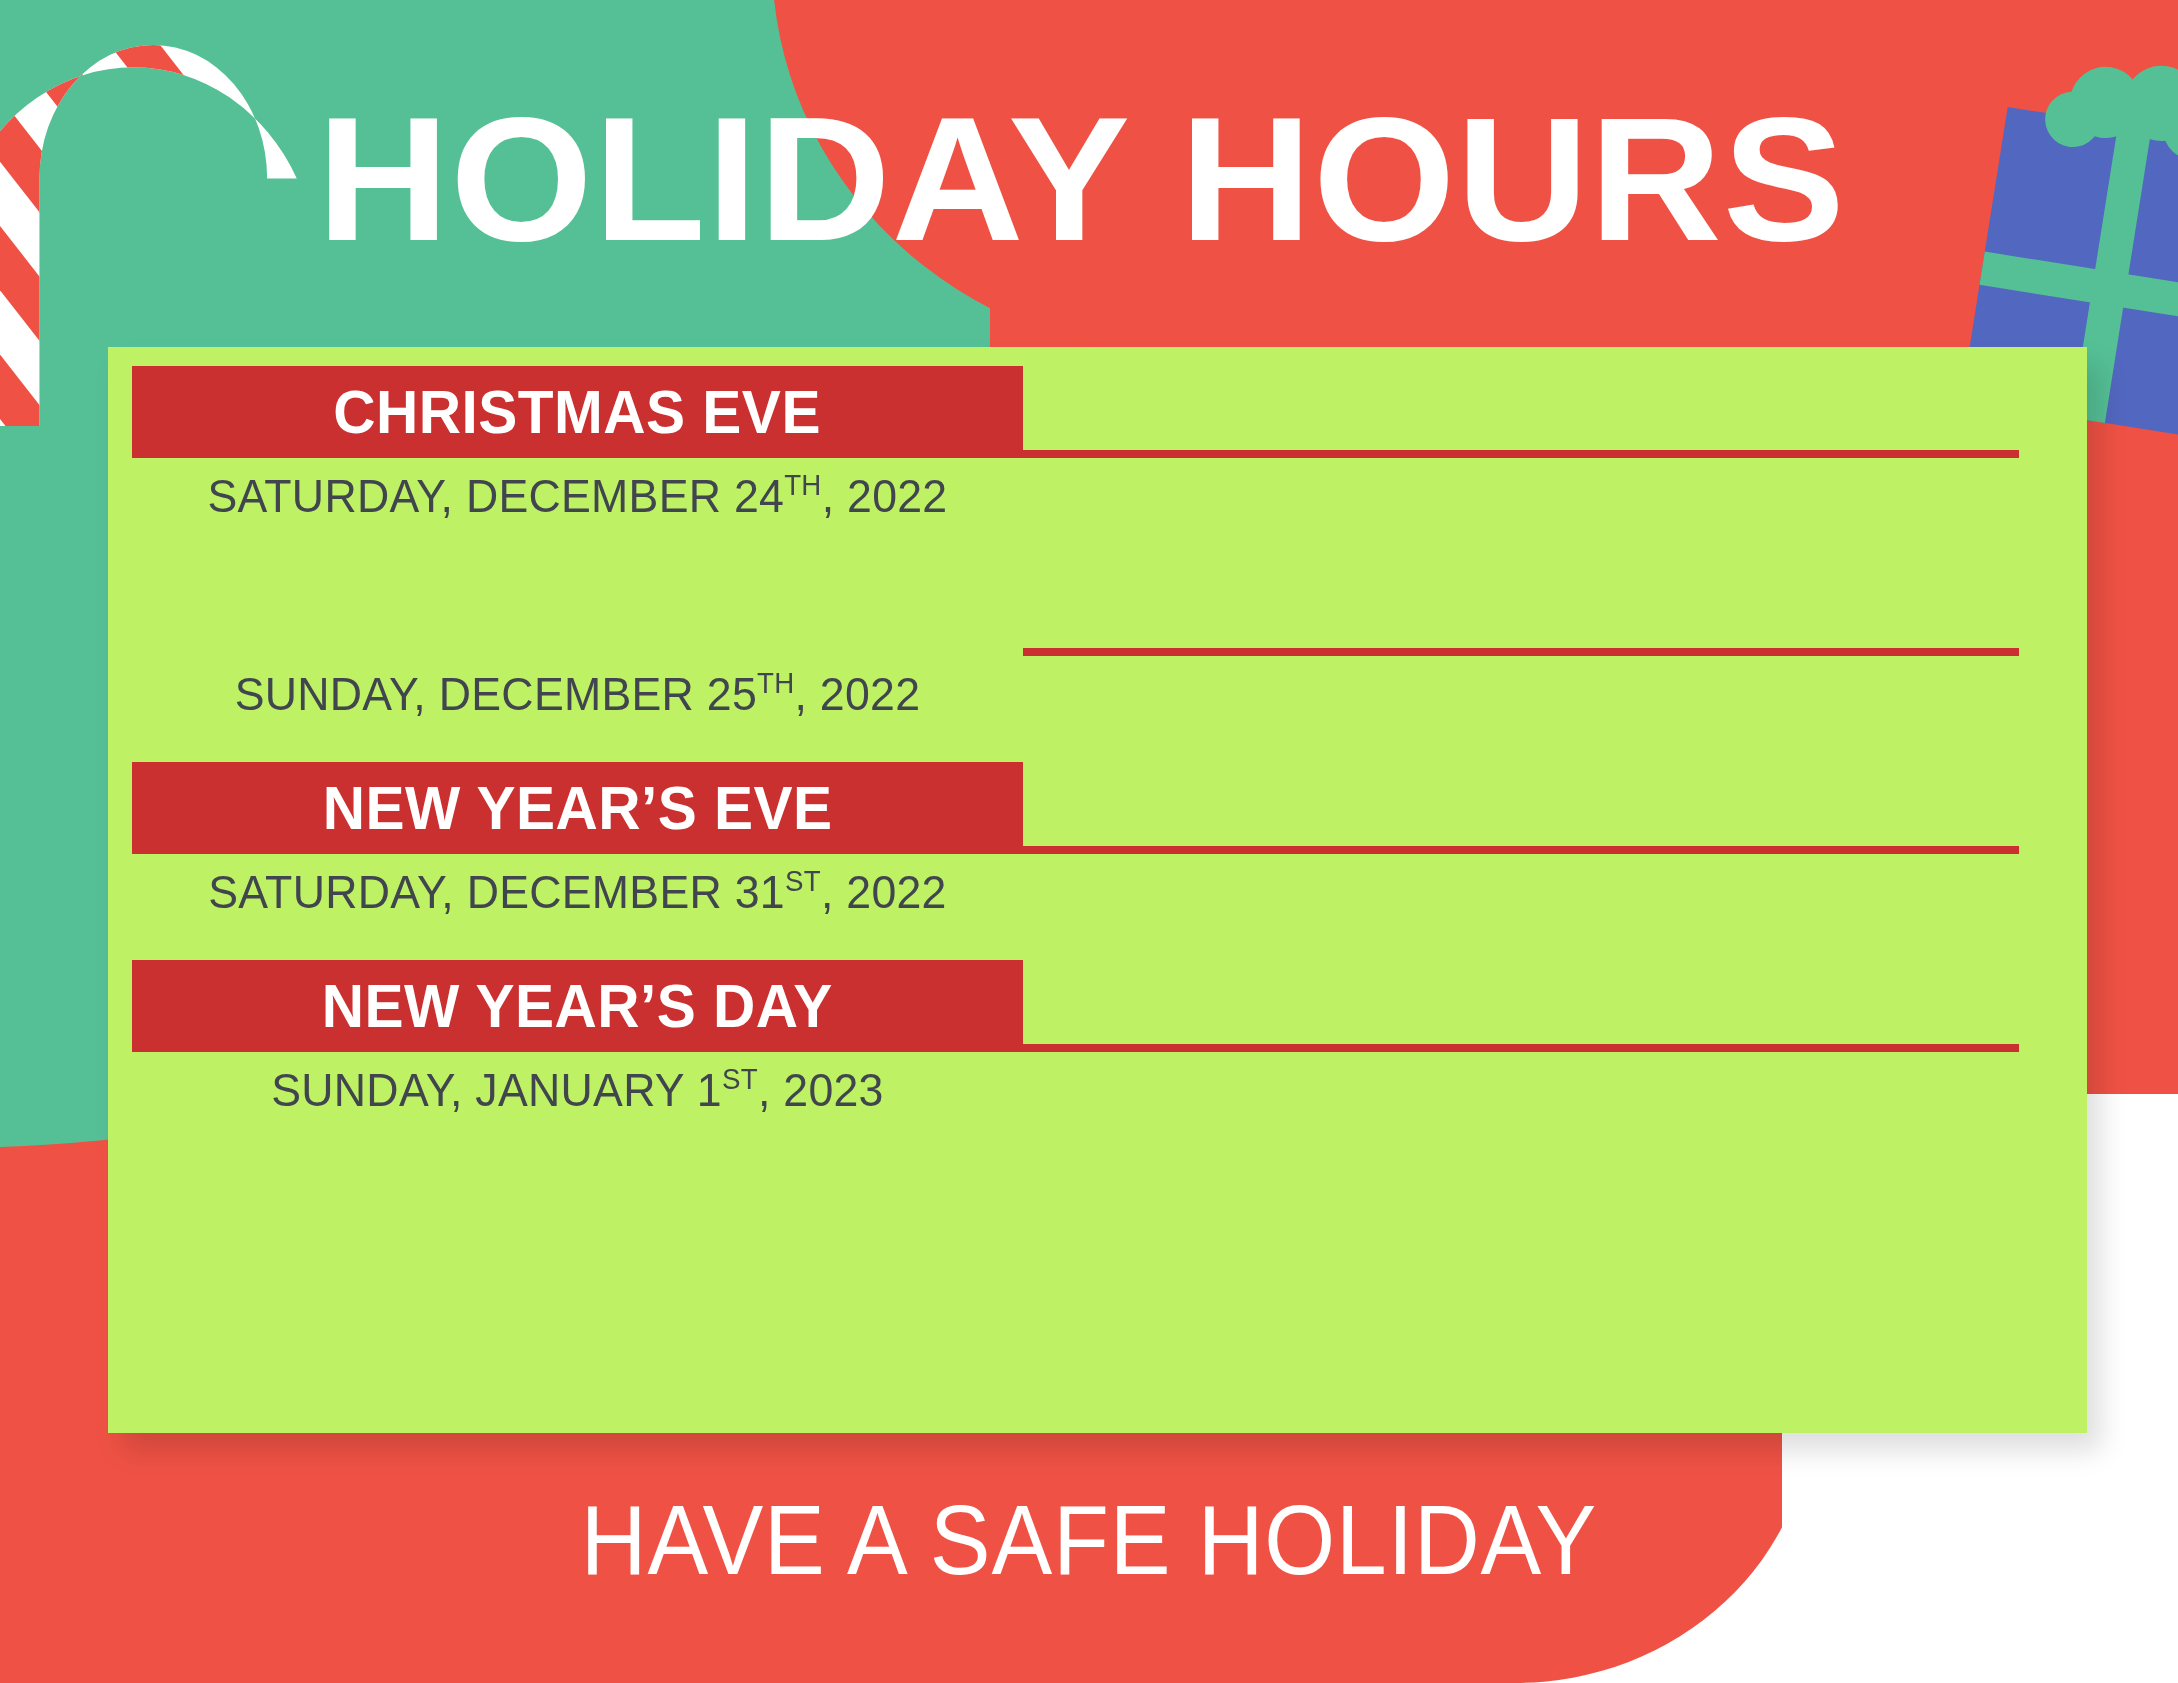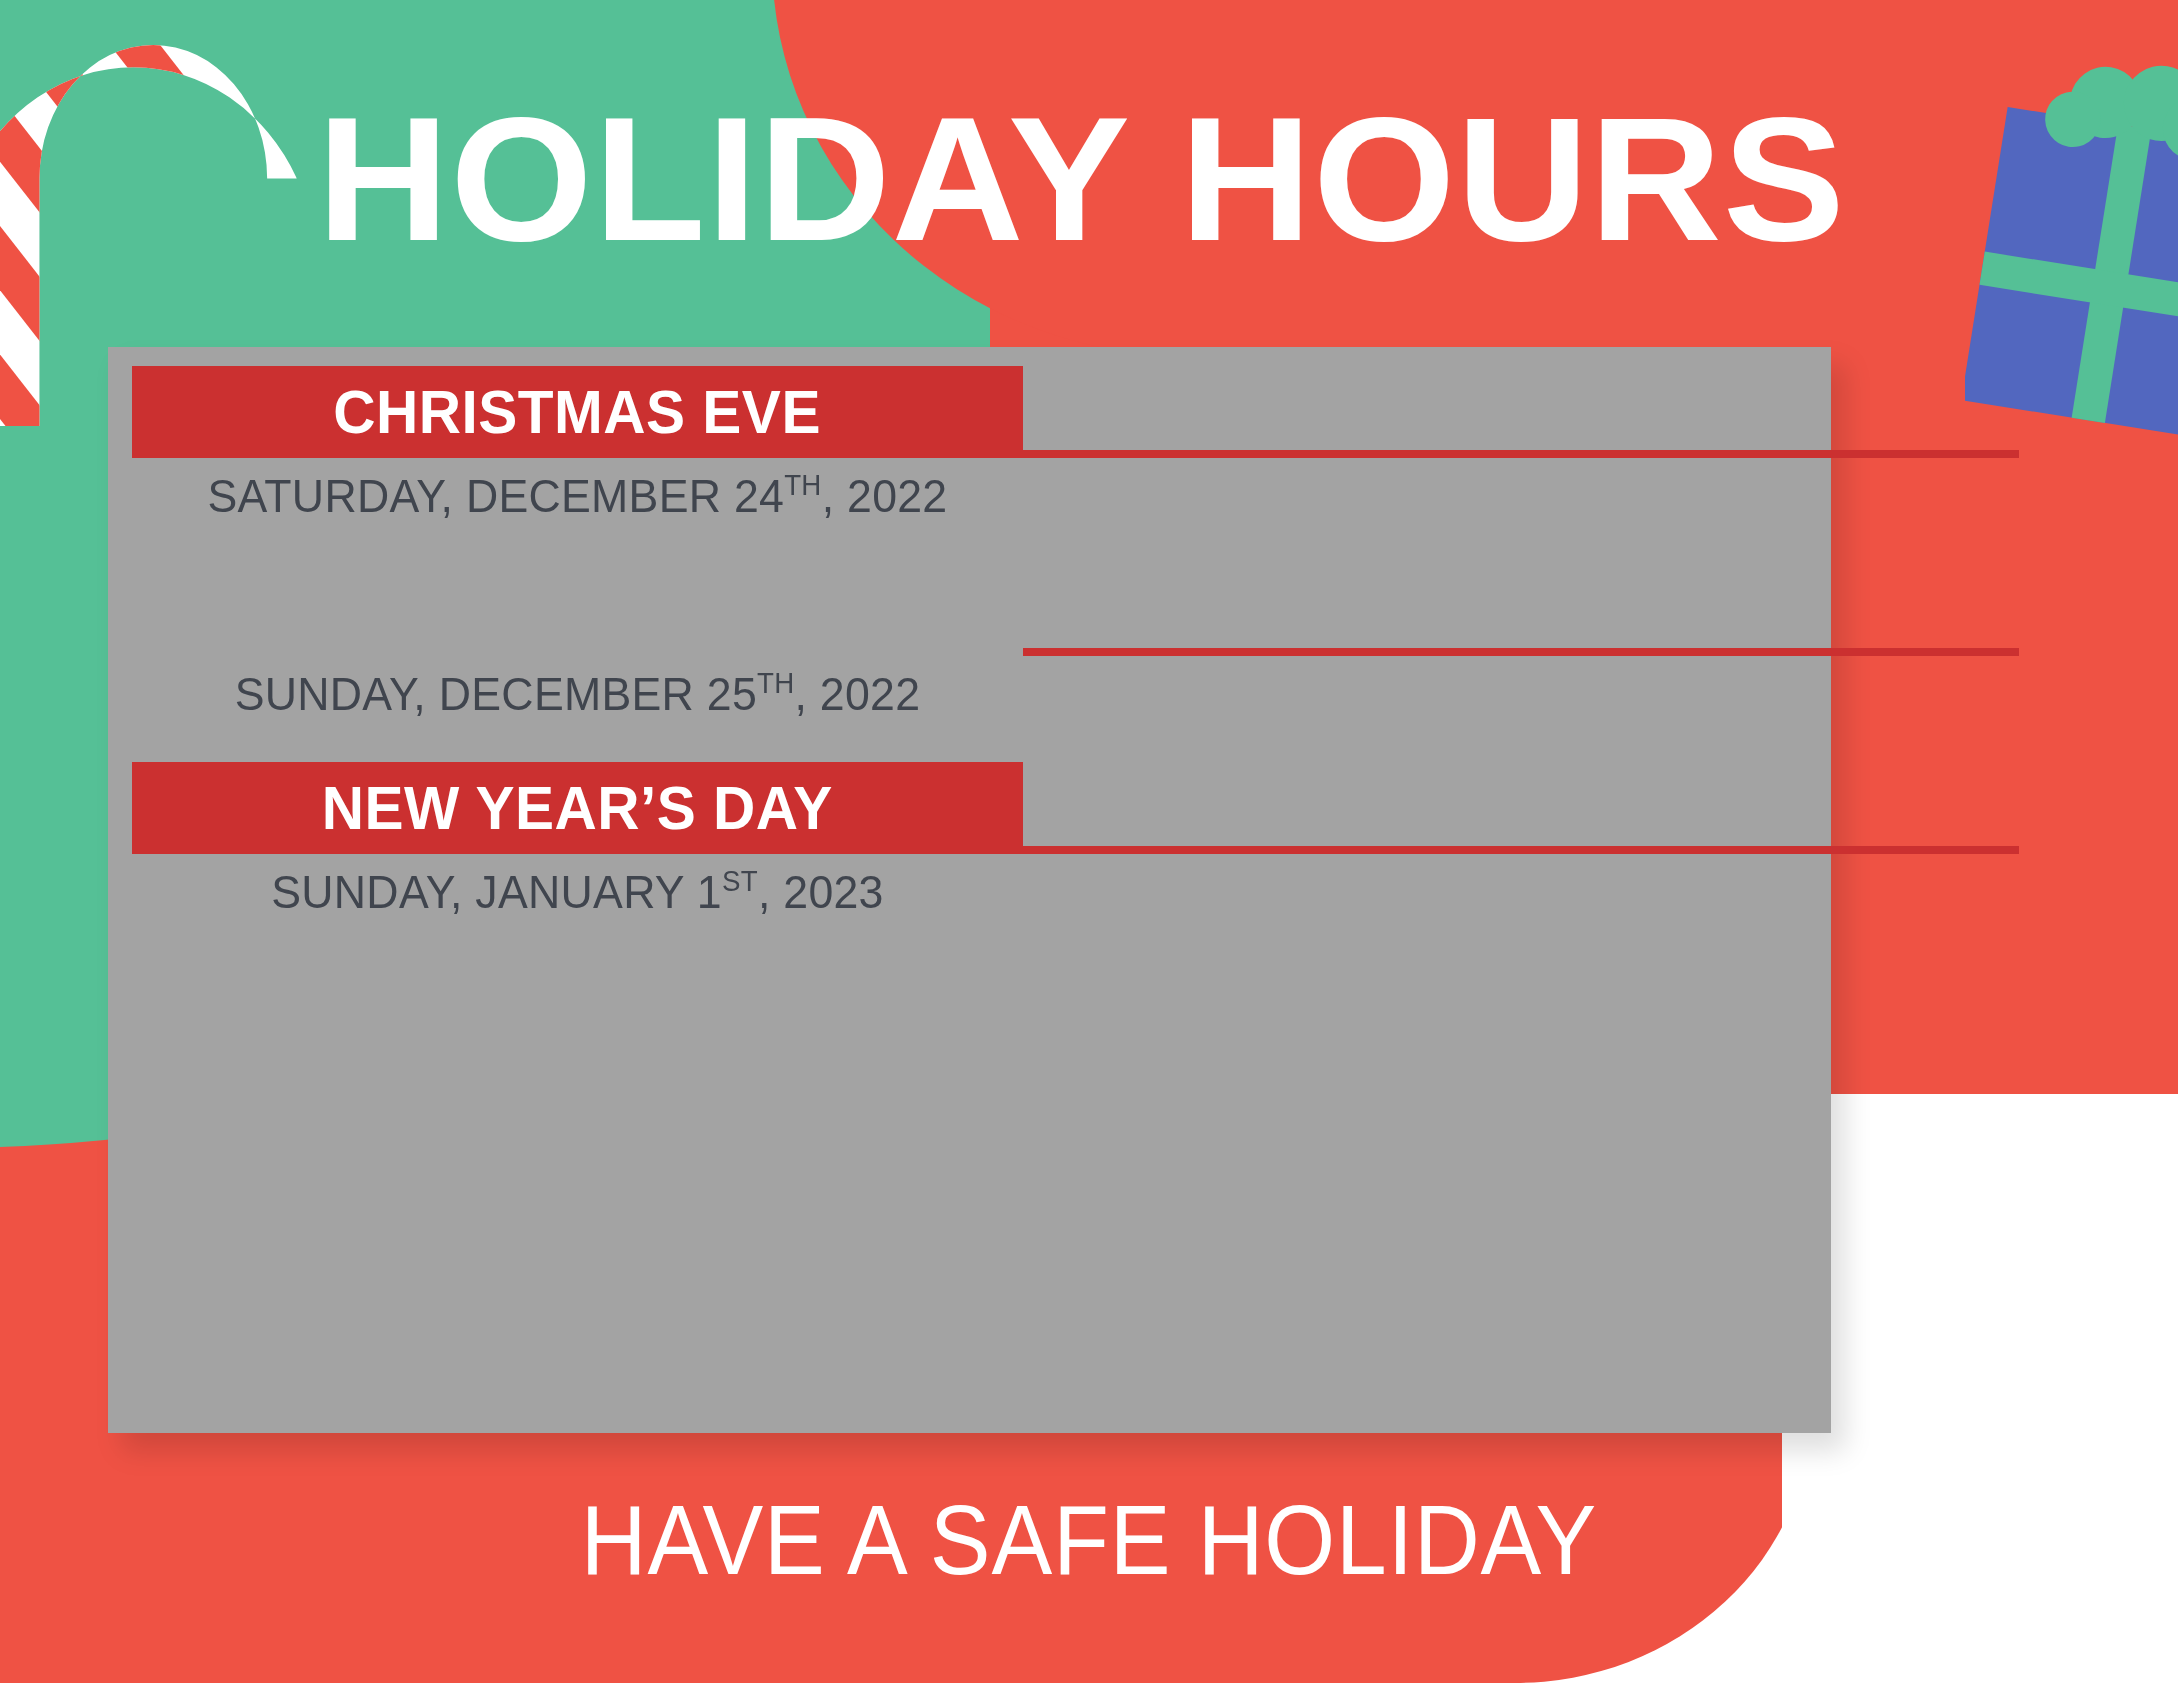--- a/index.html
+++ b/index.html
@@ -87,22 +87,22 @@
     line-height: 1;
     white-space: nowrap;
     transform: scaleX(1.04);
     transform-origin: left center;
   }
 
   
   .card {
     position: absolute;
     left: 108px; top: 347px;
-    width: 1723px; height: 1086px;
-    background: #a3a3a3;
+    width: 1979px; height: 1086px;
+    background: #bef264;
     box-shadow: 14px 18px 26px rgba(0,0,0,0.13);
   }
 
   .rows {
     position: absolute;
     left: 0; top: 0;
     width: 100%;
   }
   .row {
     position: relative;
@@ -224,20 +224,27 @@
         <div class="rule"></div>
         <div class="date"><span>SATURDAY, DECEMBER 24</span><sup>TH</sup><span>, 2022</span></div>
       </div>
 
       <div class="row">
         <div class="rule"></div>
         <div class="date"><span>SUNDAY, DECEMBER 25</span><sup>TH</sup><span>, 2022</span></div>
       </div>
 
 
+      <div class="row">
+        <div class="banner">
+          <span class="banner-label">NEW YEAR’S EVE</span>
+        </div>
+        <div class="rule"></div>
+        <div class="date"><span>SATURDAY, DECEMBER 31</span><sup>ST</sup><span>, 2022</span></div>
+      </div>
 
       <div class="row">
         <div class="banner">
           <span class="banner-label">NEW YEAR’S DAY</span>
         </div>
         <div class="rule"></div>
         <div class="date"><span>SUNDAY, JANUARY 1</span><sup>ST</sup><span>, 2023</span></div>
       </div>
 
     </div>

